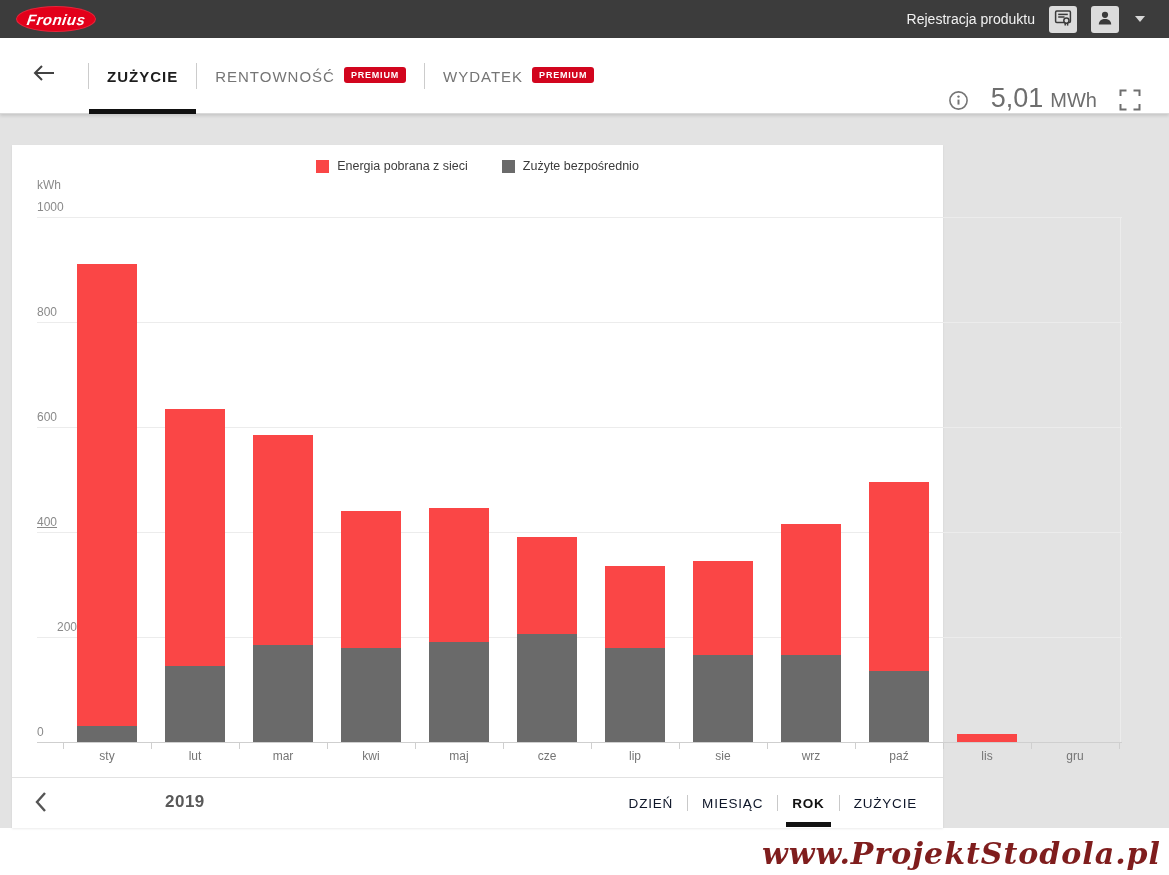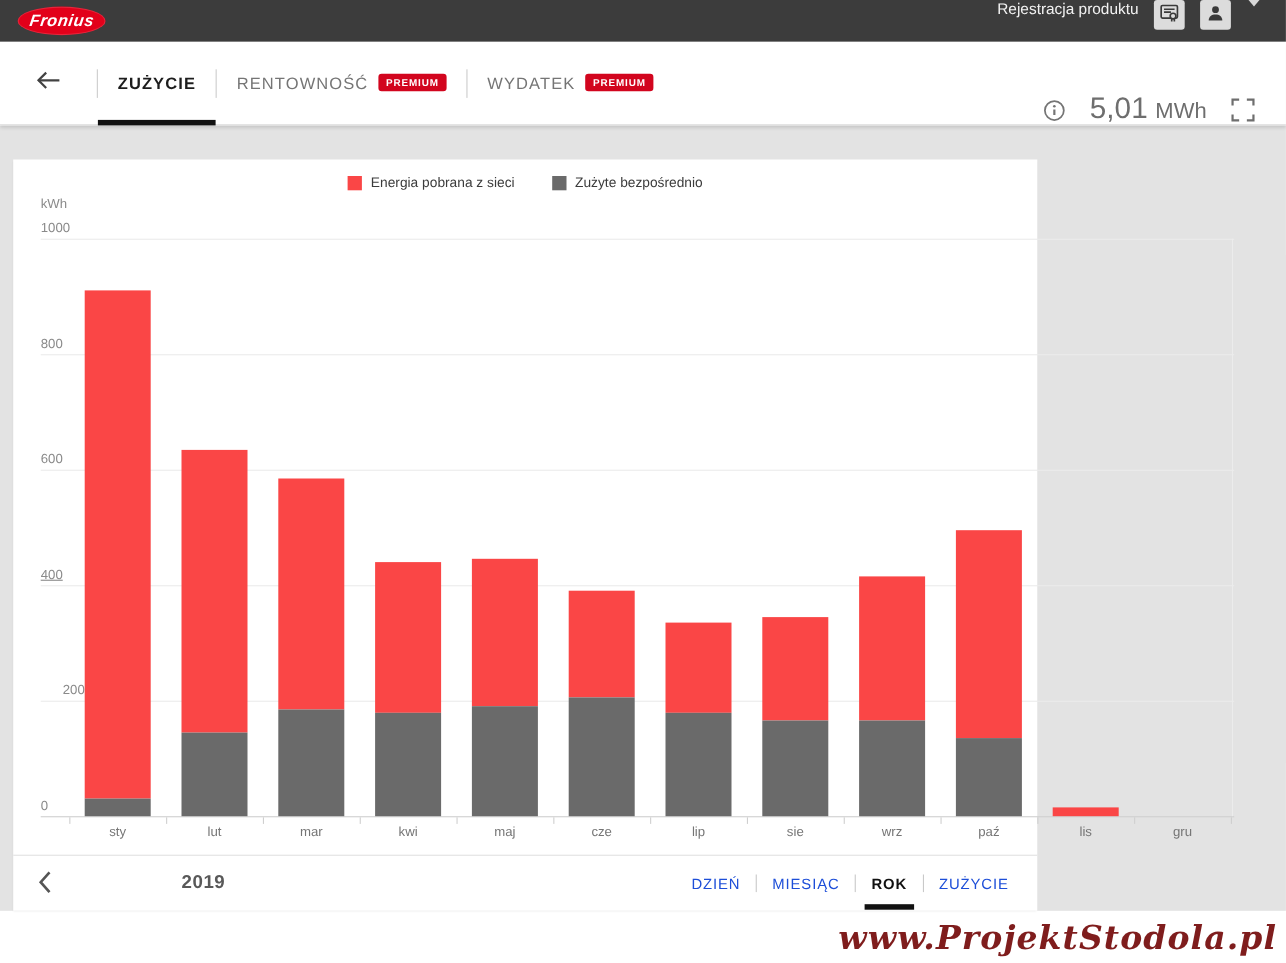--- a/index.html
+++ b/index.html
@@ -5,21 +5,21 @@
   * { margin:0; padding:0; box-sizing:border-box; }
   html,body { width:1169px; height:875px; overflow:hidden; background:#ffffff;
               font-family:"Liberation Sans","DejaVu Sans",sans-serif; }
 
   
   .topbar { position:absolute; left:0; top:0; width:1169px; height:38px; background:#3c3c3c; }
   .logo { position:absolute; left:16px; top:6px; width:80px; height:26px; background:#e2001a;
           border-radius:50% / 50%; display:flex; align-items:center; justify-content:center;
           box-shadow:0 0 0 1px rgba(255,255,255,.15) inset; }
   .logo span { color:#fff; font-style:italic; font-weight:700; font-size:15px; letter-spacing:.5px; transform:skewX(-8deg); }
-  .topbar-right { position:absolute; right:24px; top:0; height:38px; display:flex; align-items:flex-start; gap:14px; }
+  .topbar-right { position:absolute; right:24px; top:0; height:38px; display:flex; align-items:center; gap:14px; }
   .reg { color:#f2f2f2; font-size:14px; cursor:pointer; }
   .iconbtn { width:28px; height:27px; background:#dcdcdc; border:none; border-radius:3px;
              display:flex; align-items:center; justify-content:center; cursor:pointer; }
   .caret { width:0; height:0; border-left:5px solid transparent; border-right:5px solid transparent;
            border-top:6px solid #d8d8d8; margin-left:2px; cursor:pointer; }
 
   
   .navbar { position:absolute; left:0; top:38px; width:1169px; height:76px; background:#fff;
             border-bottom:1px solid #d9d9d9; box-shadow:0 2px 3px rgba(0,0,0,.12); z-index:5; }
   .back { position:absolute; left:32px; top:26px; background:none; border:none; cursor:pointer; }
@@ -61,21 +61,21 @@
   .seg { width:100%; }
   .month { position:absolute; width:88px; text-align:center; font-size:12px; color:#757575; }
 
   
   .footer-divider { position:absolute; left:0; top:632px; width:100%; height:1px; background:#e2e2e2; }
   .footer { position:absolute; left:0; top:633px; width:100%; height:50px; }
   .prev { position:absolute; left:22px; top:13px; background:none; border:none; cursor:pointer; }
   .year { position:absolute; left:153px; top:14px; font-size:17px; font-weight:700; color:#595959; letter-spacing:.5px; }
   .ptabs { position:absolute; right:12px; top:0; height:50px; display:flex; align-items:stretch; }
   .ptab { position:relative; display:flex; align-items:center; padding:0 14px; font-size:13.5px;
-          letter-spacing:.8px; color:#1d4ed8; cursor:pointer; }
+          letter-spacing:.8px; color:#0f172a; cursor:pointer; }
   .ptab.active { color:#111; font-weight:700; }
   .ptab.active::after { content:""; position:absolute; left:8px; right:8px; bottom:1px; height:5px; background:#111; }
   .pdiv { width:1px; background:#c9c9c9; height:16px; align-self:center; }
 
   .watermark { position:absolute; right:8px; top:836px; font-family:"DejaVu Serif","Liberation Serif",serif;
                font-style:italic; font-weight:800; font-size:30px; color:#7f1d1d; letter-spacing:1px; }
 </style>
 </head>
 <body>
 

